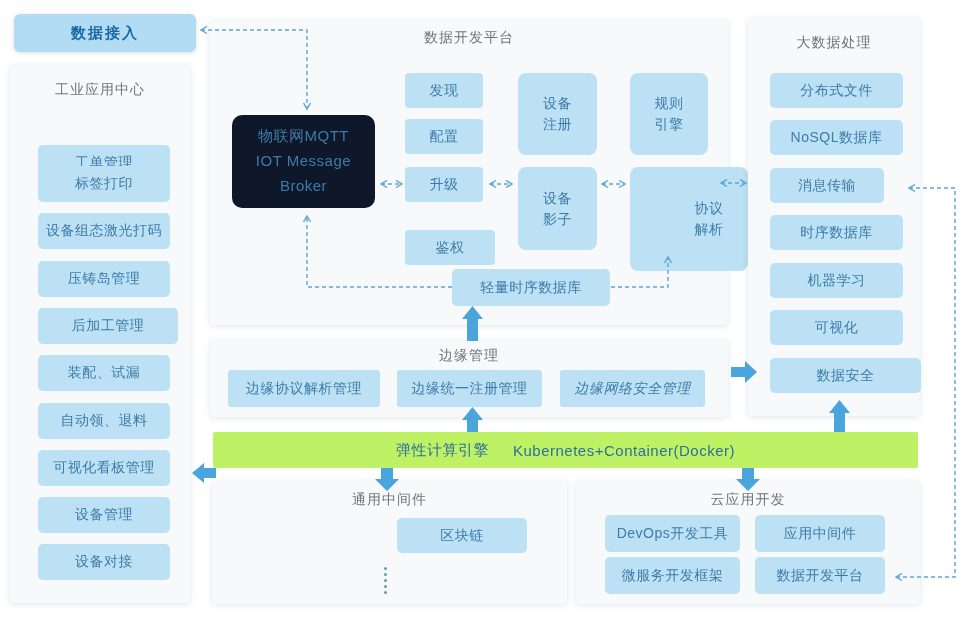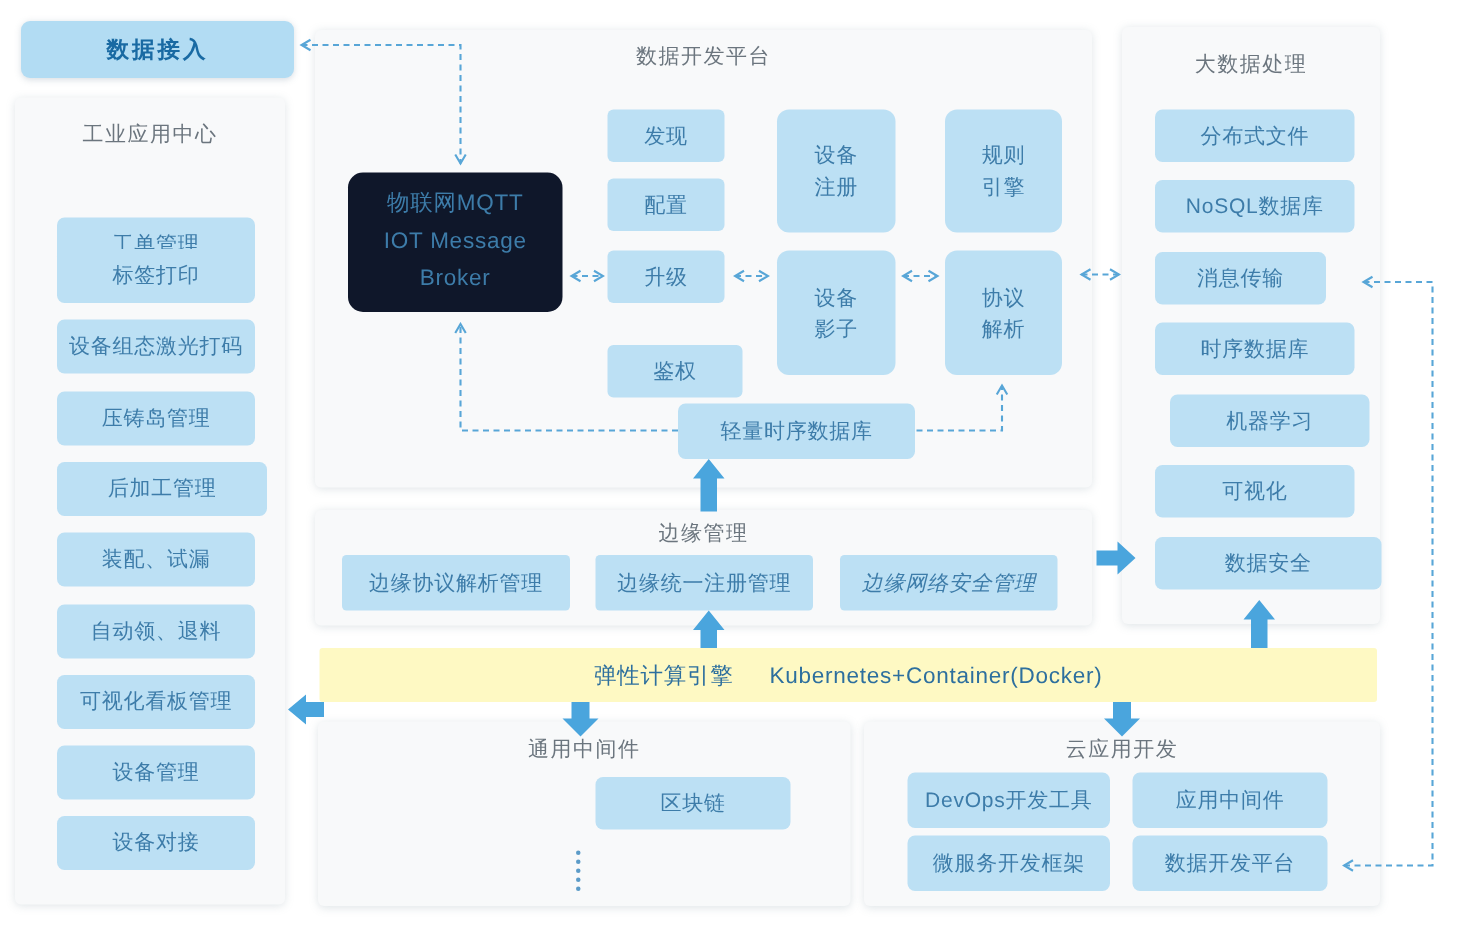--- a/index.html
+++ b/index.html
@@ -13,21 +13,21 @@
         background:#bce0f4;color:#3d7ca9;border-radius:5px;font-size:14px;
         letter-spacing:.5px;text-align:center;}
   .pre{white-space:pre-line;line-height:1.5;}
   .big{font-size:15px;border-radius:10px;background:#0f172a;line-height:1.65;}
   .tall{border-radius:8px;}
   .chip{position:absolute;left:14px;top:14px;width:182px;height:38px;
         background:#b2dcf3;border-radius:6px;display:flex;align-items:center;
         justify-content:center;font-weight:bold;font-size:15px;color:#196aa3;
         letter-spacing:2px;box-shadow:0 1px 4px rgba(130,150,165,.3);}
   .bar{position:absolute;left:213px;top:432px;width:705px;height:36px;
-       background:#fef9c3;color:#2d6f9e;display:flex;align-items:center;
+       background:#bef264;color:#2d6f9e;display:flex;align-items:center;
        justify-content:center;gap:24px;font-size:15px;border-radius:2px;
        letter-spacing:.5px;}
   .dots{position:absolute;display:flex;flex-direction:column;gap:3px;align-items:center;}
   .dots i{width:3px;height:3px;border-radius:50%;background:#5b9bc8;}
   #overlay{position:absolute;left:0;top:0;pointer-events:none;}
   .dash{fill:none;stroke:#58a6d7;stroke-width:1.4;stroke-dasharray:4 3;}
   .thick{fill:#4aa5dd;}
 </style>
 </head>
 <body>
@@ -58,32 +58,32 @@
     <div class="node" style="left:195px;top:53px;width:78px;height:35px;border-radius:4px;">发现</div>
     <div class="node" style="left:195px;top:99px;width:78px;height:35px;border-radius:4px;">配置</div>
     <div class="node" style="left:195px;top:147px;width:78px;height:35px;border-radius:4px;">升级</div>
     <div class="node" style="left:195px;top:210px;width:90px;height:35px;border-radius:4px;">鉴权</div>
     <div class="node tall pre" style="left:308px;top:53px;width:79px;height:82px;">设备
 注册</div>
     <div class="node tall pre" style="left:308px;top:147px;width:79px;height:83px;">设备
 影子</div>
     <div class="node tall pre" style="left:420px;top:53px;width:78px;height:82px;">规则
 引擎</div>
-    <div class="node tall pre" style="left:420px;top:147px;width:78px;height:83px;">协议
+    <div class="node tall pre" style="left:420px;top:147px;width:78px;height:104px;padding-left:40px;">协议
 解析</div>
     <div class="node" style="left:242px;top:249px;width:158px;height:37px;">轻量时序数据库</div>
   </section>
 
   <section class="panel" style="left:748px;top:18px;width:172px;height:398px;">
     <div class="ptitle" style="top:16px;">大数据处理</div>
     <div class="node" style="left:22px;top:55px;width:133px;height:35px;">分布式文件</div>
     <div class="node" style="left:22px;top:102px;width:133px;height:35px;">NoSQL数据库</div>
     <div class="node" style="left:22px;top:150px;width:114px;height:35px;">消息传输</div>
     <div class="node" style="left:22px;top:197px;width:133px;height:35px;">时序数据库</div>
-    <div class="node" style="left:32px;top:245px;width:133px;height:35px;">机器学习</div>
+    <div class="node" style="left:22px;top:245px;width:133px;height:35px;">机器学习</div>
     <div class="node" style="left:22px;top:292px;width:133px;height:35px;">可视化</div>
     <div class="node" style="left:22px;top:340px;width:151px;height:35px;">数据安全</div>
   </section>
 
   <section class="panel" style="left:210px;top:340px;width:518px;height:77px;">
     <div class="ptitle" style="top:7px;">边缘管理</div>
     <div class="node" style="left:18px;top:30px;width:152px;height:37px;border-radius:3px;">边缘协议解析管理</div>
     <div class="node" style="left:187px;top:30px;width:145px;height:37px;border-radius:3px;">边缘统一注册管理</div>
     <div class="node" style="left:350px;top:30px;width:145px;height:37px;border-radius:3px;font-style:italic;">边缘网络安全管理</div>
   </section>

